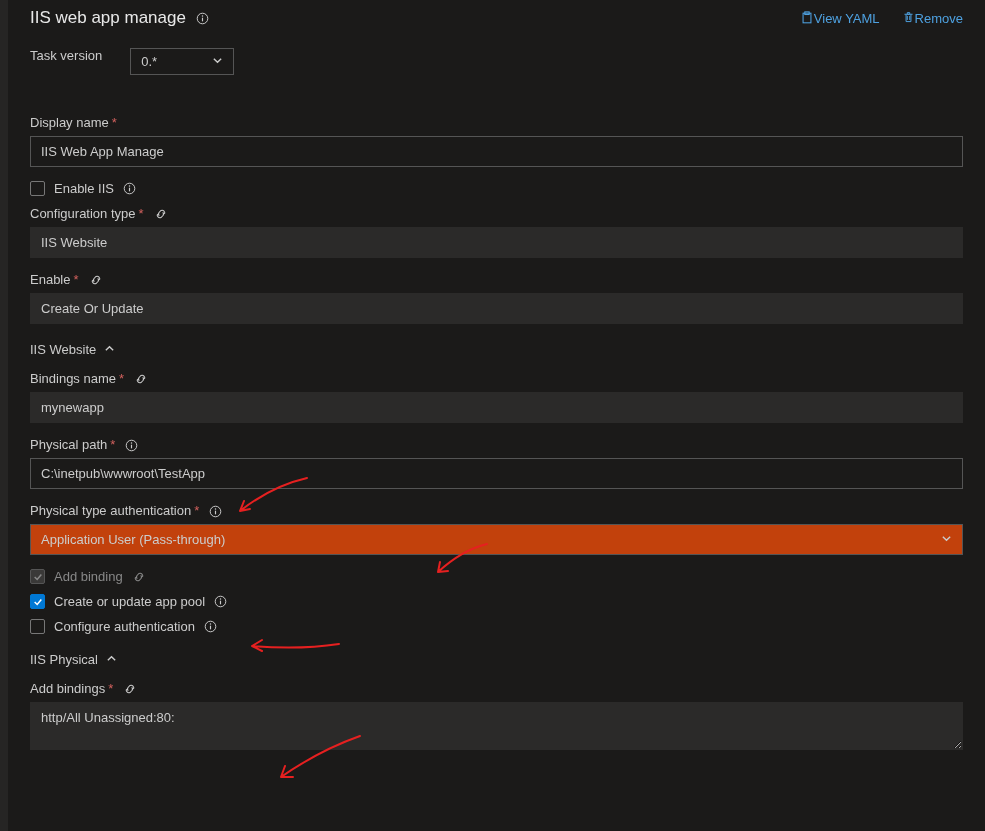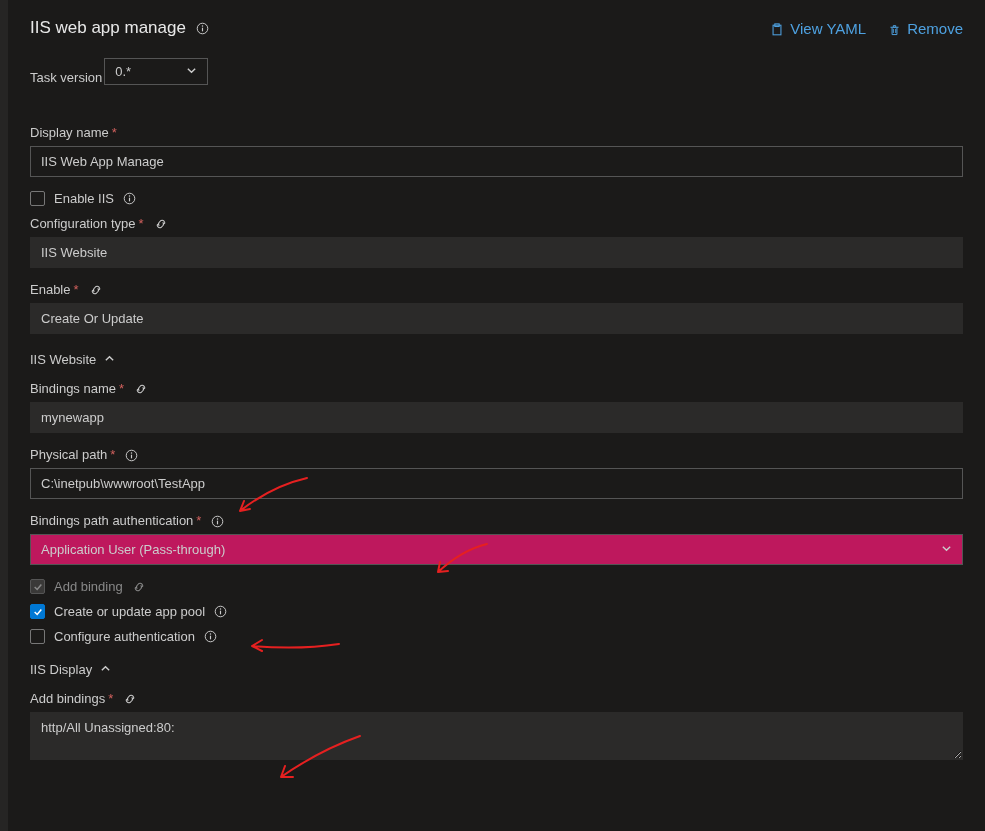--- a/index.html
+++ b/index.html
@@ -15,21 +15,21 @@
   }
   .left-rail {
     position: absolute;
     left: 0; top: 0;
     width: 8px; height: 100%;
     background: #262524;
   }
   .page {
     position: absolute;
     left: 8px; right: 0; top: 0; bottom: 0;
-    padding: 18px 22px 0 22px;
+    padding: 8px 22px 0 22px;
     overflow: hidden;
   }
   .header-row {
     display: flex;
     align-items: center;
     justify-content: space-between;
     margin-bottom: 20px;
   }
   .title-wrap {
     display: flex;
@@ -41,24 +41,23 @@
     font-weight: 400;
     color: #e8e8e8;
   }
   .header-actions {
     display: flex;
     align-items: center;
     gap: 22px;
   }
   .header-link {
     display: flex;
-    align-items: flex-end;
-    gap: 6px;
+    align-items: flex-start;
     color: #4ea1e0;
-    font-size: 15px;
+    font-size: 13px;
     cursor: pointer;
   }
   .icon { display: inline-flex; }
   .field-row { margin-bottom: 14px; }
   .field-label {
     display: flex;
     align-items: flex-end;
     gap: 10px;
     color: #cccccc;
     margin-bottom: 6px;
@@ -76,22 +75,22 @@
     font-size: 13px;
     padding: 7px 10px;
     outline: none;
   }
   .text-input.bordered, .select-input.bordered {
     border: 1px solid #555;
     background: #1b1a19;
   }
   .select-row {
     display: flex;
-    align-items: flex-end;
-    gap: 2px;
+    align-items: flex-start;
+    gap: 28px;
   }
   .version-select {
     display: flex;
     align-items: center;
     justify-content: space-between;
     width: 104px;
     background: #1b1a19;
     border: 1px solid #555;
     padding: 5px 10px;
     cursor: pointer;
@@ -135,21 +134,21 @@
   }
   .section-title { color: #cccccc; font-size: 13px; }
   .select-input.full {
     display: flex;
     align-items: center;
     justify-content: space-between;
     cursor: pointer;
   }
   .select-input.full.bordered {
     border: 1px solid #555;
-    background: #be185d;
+    background: #c2410c;
   }
   .textarea-input {
     min-height: 48px;
     resize: vertical;
   }
   
   .annot {
     position: absolute;
     pointer-events: none;
   }
@@ -285,21 +284,21 @@
             <circle cx="8" cy="5" r="0.9" fill="#cccccc"></circle>
             <rect x="7.3" y="7" width="1.4" height="4.5" fill="#cccccc"></rect>
           </svg>
       </span>
     </div>
     <input class="text-input bordered" value="C:\inetpub\wwwroot\TestApp" style="">
   </div>
 
   <div class="field-row">
     <div class="field-label">
-      <span><span>Bindings path authentication</span><span class="req">*</span></span>
+      <span><span>Physical type authentication</span><span class="req">*</span></span>
       <span class="icon info-icon">
         <svg viewBox="0 0 16 16">
             <circle cx="8" cy="8" r="6.5" stroke="#cccccc" stroke-width="1.2" fill="none"></circle>
             <circle cx="8" cy="5" r="0.9" fill="#cccccc"></circle>
             <rect x="7.3" y="7" width="1.4" height="4.5" fill="#cccccc"></rect>
           </svg>
       </span>
     </div>
     <div class="select-input full bordered">
       <span>Application User (Pass-through)</span>
@@ -347,21 +346,21 @@
     <span class="icon info-icon">
       <svg viewBox="0 0 16 16">
           <circle cx="8" cy="8" r="6.5" stroke="#cccccc" stroke-width="1.2" fill="none"></circle>
           <circle cx="8" cy="5" r="0.9" fill="#cccccc"></circle>
           <rect x="7.3" y="7" width="1.4" height="4.5" fill="#cccccc"></rect>
         </svg>
     </span>
   </div>
 
   <div class="section-header">
-    <span class="section-title">IIS Display</span>
+    <span class="section-title">IIS Physical</span>
     <span class="chevron">
       <svg viewBox="0 0 12 12">
           <path d="M2 8l4-4 4 4" stroke="#cccccc" stroke-width="1.5" fill="none"></path>
         </svg>
     </span>
   </div>
 
   <div class="field-row">
     <div class="field-label">
       <span><span>Add bindings</span><span class="req">*</span></span>

